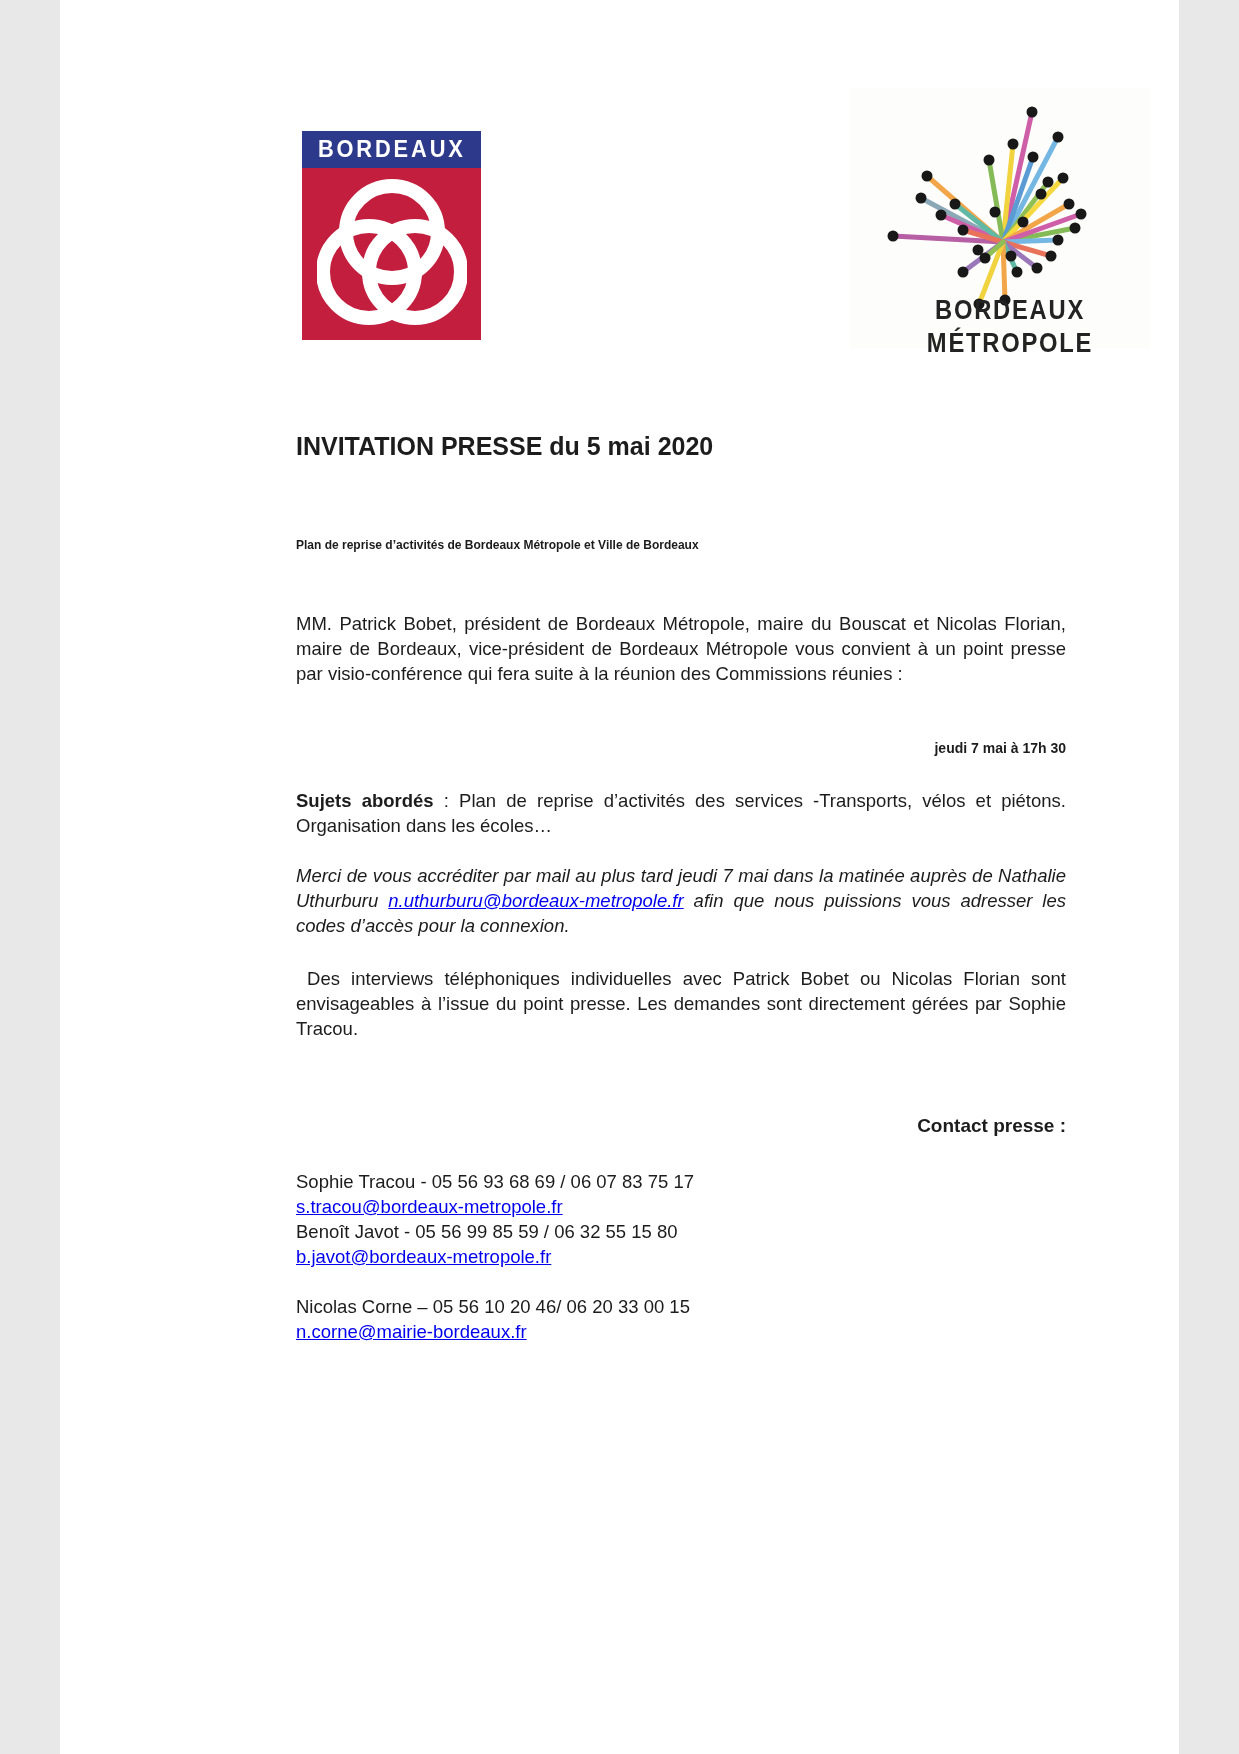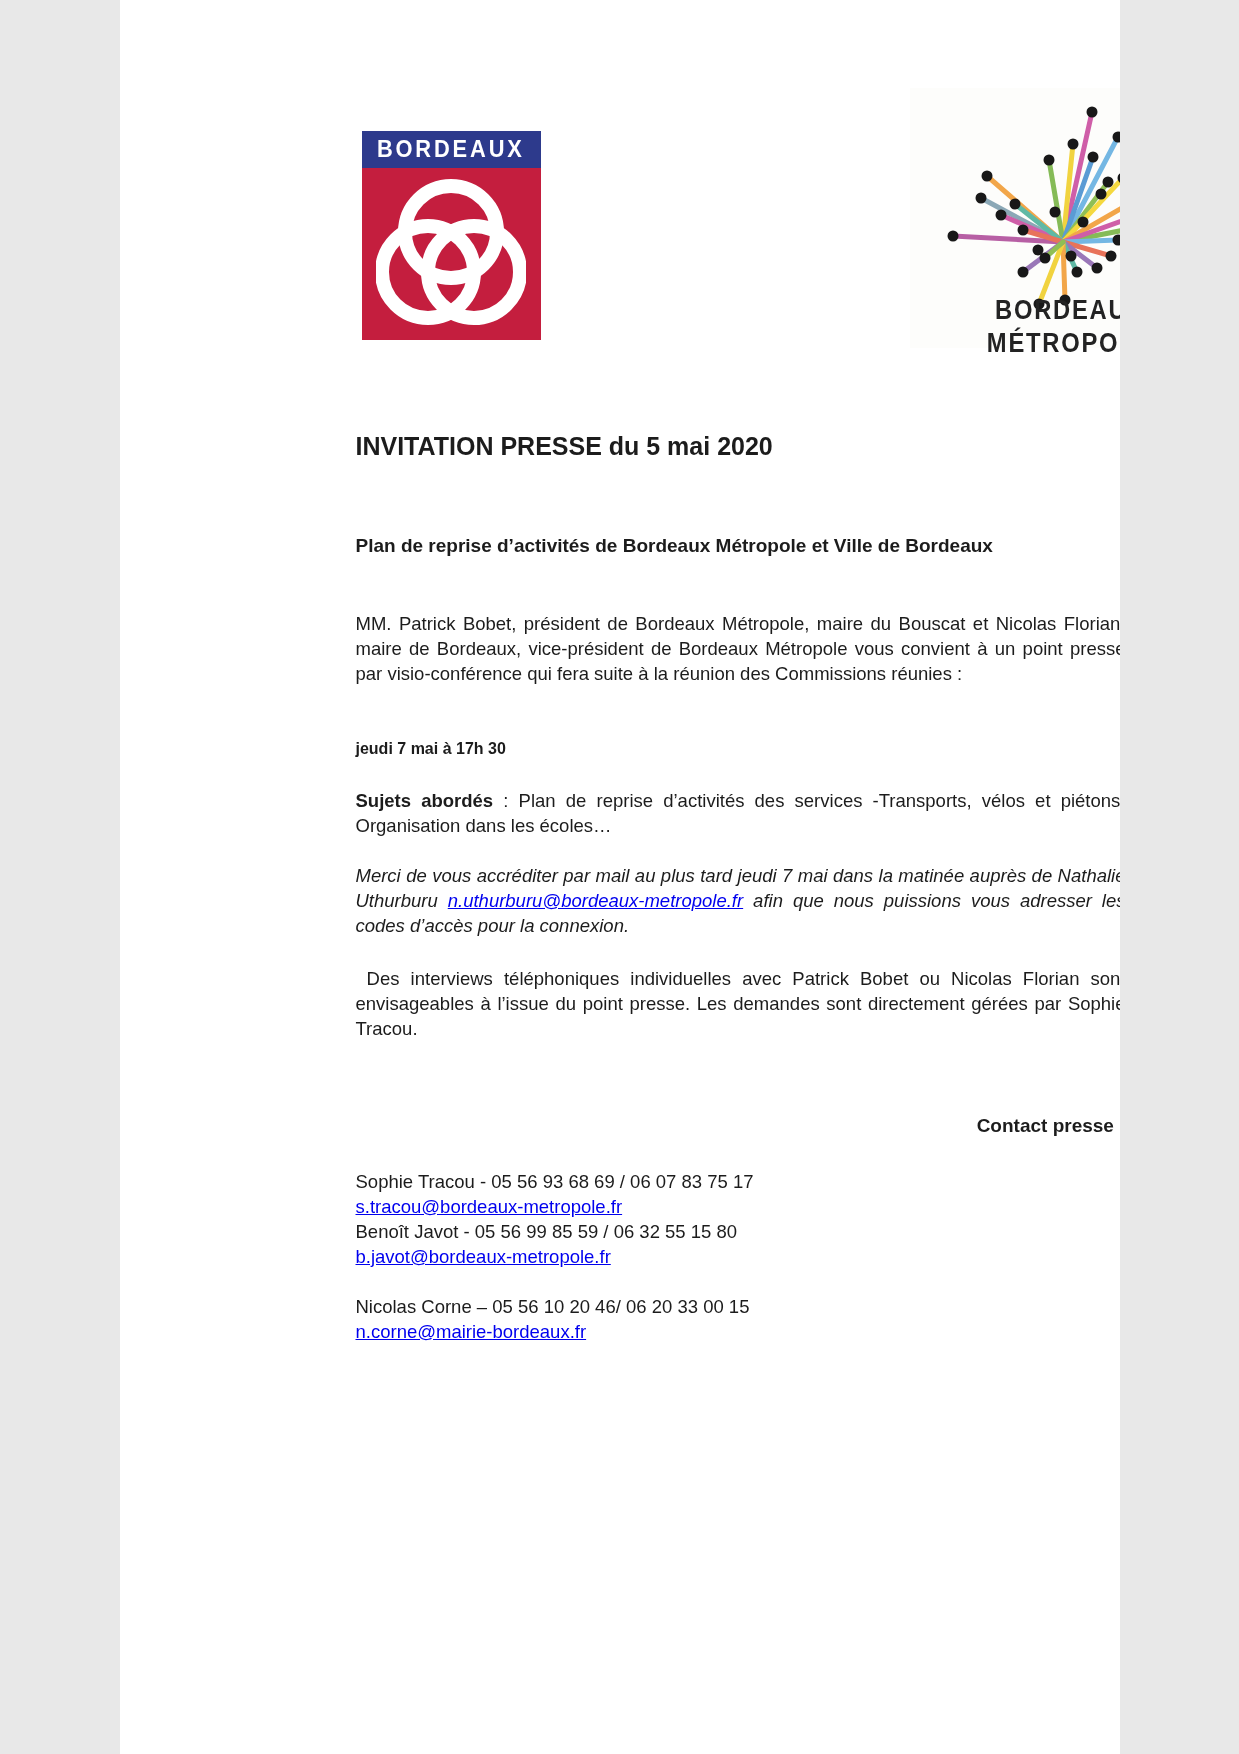--- a/index.html
+++ b/index.html
@@ -1,18 +1,18 @@
 <!DOCTYPE html>
 <html><head>
 <meta charset="utf-8">
 <style>
   html,body{margin:0;padding:0;background:#e8e8e8;}
   .page{
     position:relative;
-    width:1000px;height:1754px;
+    width:1119px;height:1754px;
     background:#ffffff;
     font-family:"Liberation Sans","DejaVu Sans",sans-serif;
     color:#1c1c1c;
     margin:0 auto;
     overflow:hidden;
   }
   
   .logo-bordeaux{position:absolute;left:242px;top:131px;width:179px;height:209px;}
   .logo-bordeaux .banner{
     height:37px;background:#2d3a8c;display:flex;align-items:center;justify-content:center;
@@ -28,23 +28,23 @@
   .logo-metropole{position:absolute;left:790px;top:88px;width:300px;height:260px;background:#fdfdfb;}
   .logo-metropole svg{position:absolute;left:0;top:0;}
   .metro-text{
     position:absolute;left:10px;top:206px;width:300px;text-align:center;
     color:#232323;font-weight:600;line-height:33px;white-space:nowrap;
   }
   .metro-text div{font-size:27px;letter-spacing:2px;transform:scaleX(.88);}
   
   .col{position:absolute;left:236px;width:770px;font-size:18.5px;line-height:25px;}
   .doc-title{top:431px;font-size:25px;font-weight:bold;line-height:30px;}
-  .doc-heading{top:533px;font-size:19px;font-weight:bold;}
+  .doc-heading{top:533px;font-size:12px;font-weight:bold;}
   .para-intro{top:611px;text-align:justify;}
-  .event-line{top:736px;font-weight:bold;font-size:16px;text-align:left;}
+  .event-line{top:736px;font-weight:bold;font-size:14px;text-align:right;}
   .para-topics{top:788px;text-align:justify;}
   .para-italic1{top:863px;text-align:justify;font-style:italic;}
   .para-italic2{top:966px;text-align:justify;white-space:pre-wrap;}
   .contact-heading{top:1113px;font-size:19px;font-weight:bold;text-align:right;}
   .contact-block-1{top:1169px;}
   .contact-block-2{top:1294px;}
   a.email{color:#0000ee;}
   .bold{font-weight:bold;}
 </style>
 </head>

